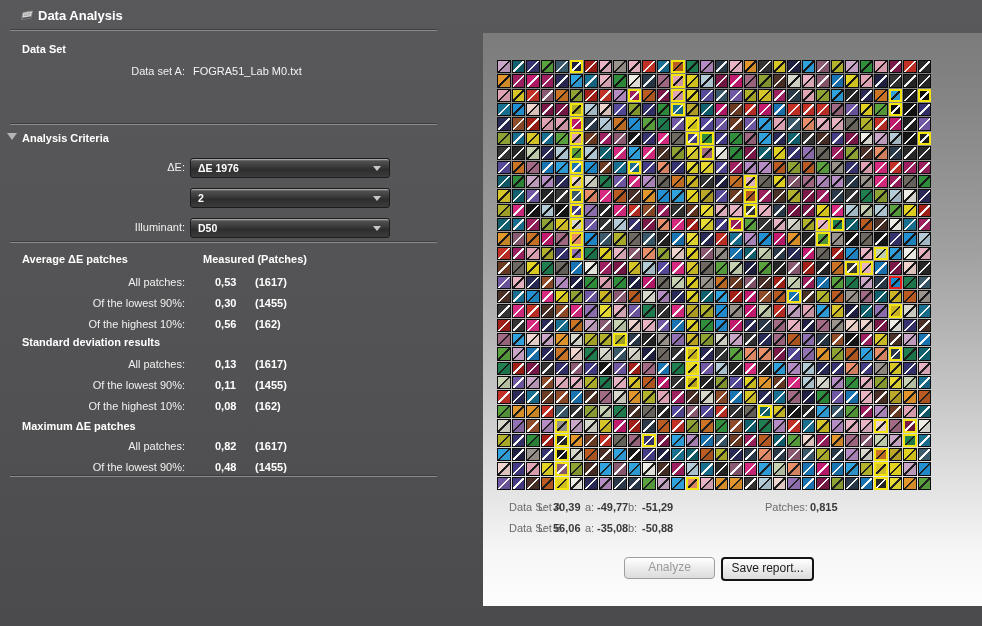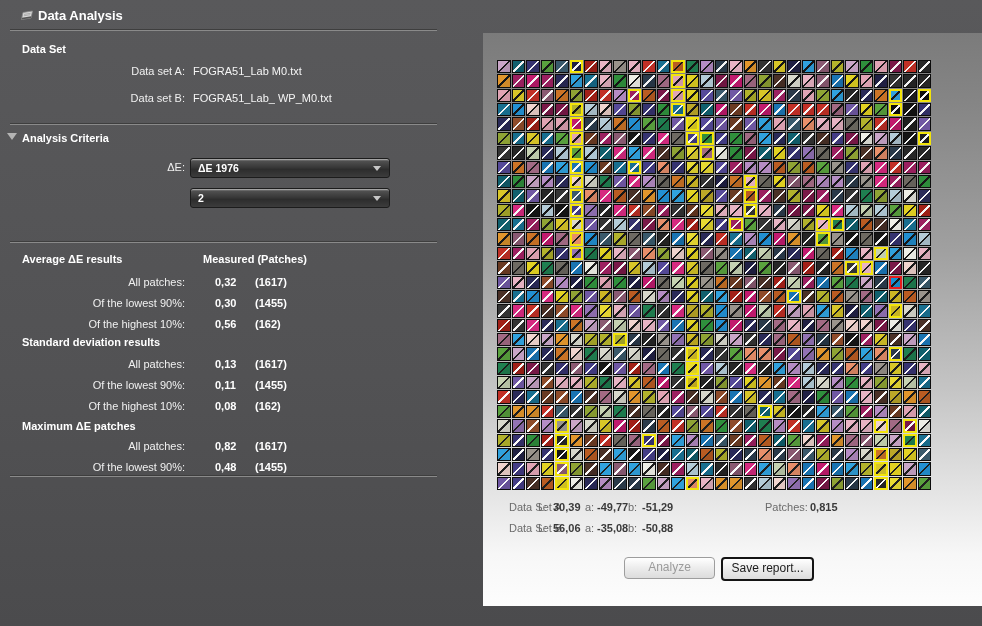--- a/index.html
+++ b/index.html
@@ -78,52 +78,55 @@
       </span>
       <span class="title">Data Analysis</span>
     </div>
     <div class="sep" style="top:30px"></div>
 
     <div class="sect-head" style="top:43px">Data Set</div>
     <div class="row" style="top:65px">
       <span class="lab">Data set A:</span>
       <span class="val">FOGRA51_Lab M0.txt</span>
     </div>
-    <div class="row" style="top:92px">
-      <span class="lab">Data set B:</span>
-      <span class="val">FOGRA51_Lab_ WP_M0.txt</span>
-    </div>
     <div class="sep" style="top:124px"></div>
 
     <div class="row" style="top:132px">
       <span class="tri"></span>
       <span class="sect-head" style="position:absolute;top:0">Analysis Criteria</span>
     </div>
     <div class="row" style="top:160px">
       <span class="lab" style="line-height:15px">ΔE:</span>
       <span class="dd">
         <span class="dd-val">ΔE 1976</span>
         <span class="dd-arrow"></span>
       </span>
     </div>
     <div class="row" style="top:190px">
       <span class="dd">
         <span class="dd-val">2</span>
         <span class="dd-arrow"></span>
       </span>
     </div>
+    <div class="row" style="top:220px">
+      <span class="lab" style="line-height:15px">Illuminant:</span>
+      <span class="dd">
+        <span class="dd-val">D50</span>
+        <span class="dd-arrow"></span>
+      </span>
+    </div>
     <div class="sep" style="top:242px"></div>
 
     <div class="row" style="top:253px">
-      <span class="sect-head" style="position:absolute;top:0">Average ΔE results</span>
+      <span class="sect-head" style="position:absolute;top:0">Average ΔE patches</span>
       <span class="col-head">Measured (Patches)</span>
     </div>
     <div class="row" style="top:276px">
       <span class="lab">All patches:</span>
-      <span class="rval">0,32</span>
+      <span class="rval">0,53</span>
       <span class="rpat">(1617)</span>
     </div>
     <div class="row" style="top:297px">
       <span class="lab">Of the lowest 90%:</span>
       <span class="rval">0,30</span>
       <span class="rpat">(1455)</span>
     </div>
     <div class="row" style="top:318px">
       <span class="lab">Of the highest 10%:</span>
       <span class="rval">0,56</span>

